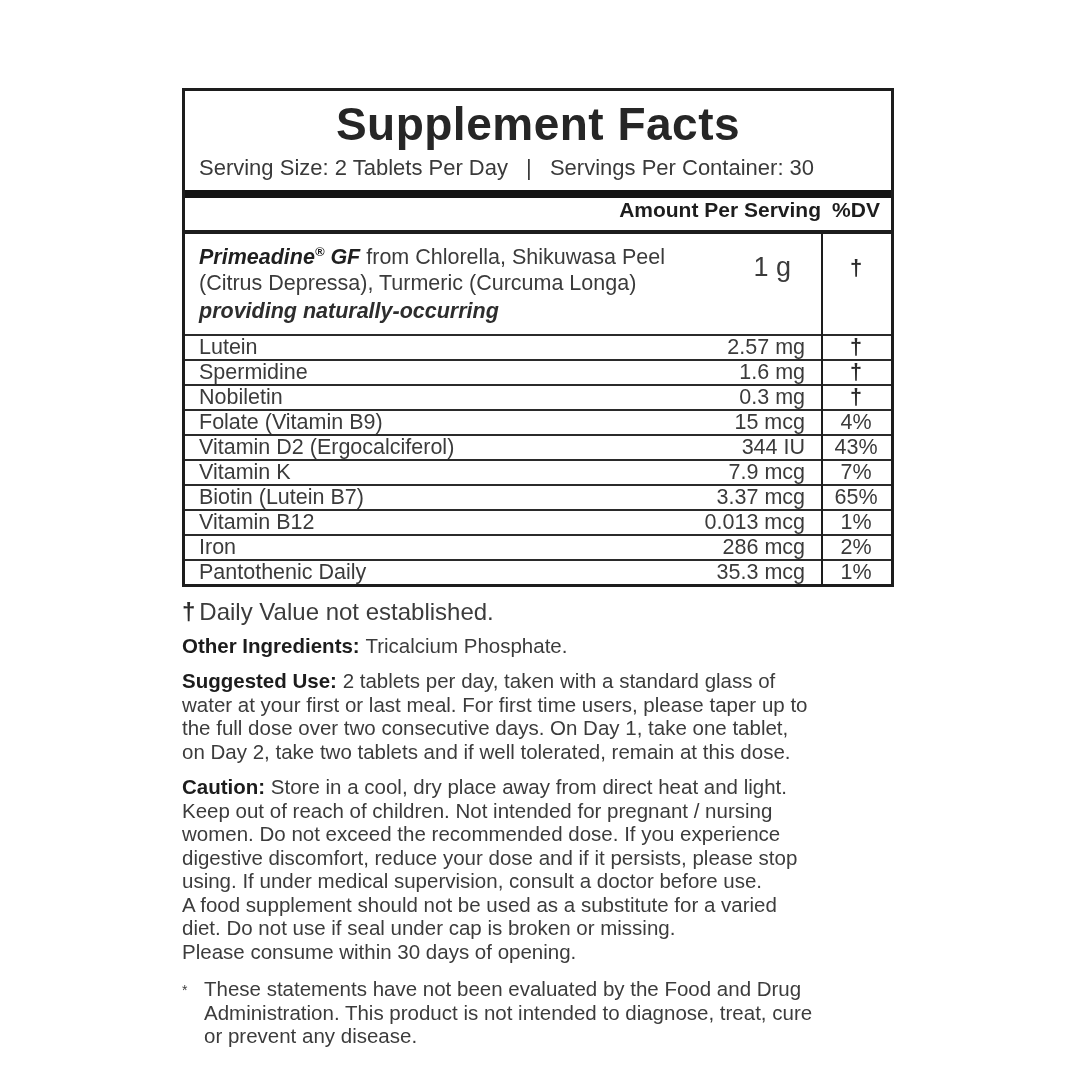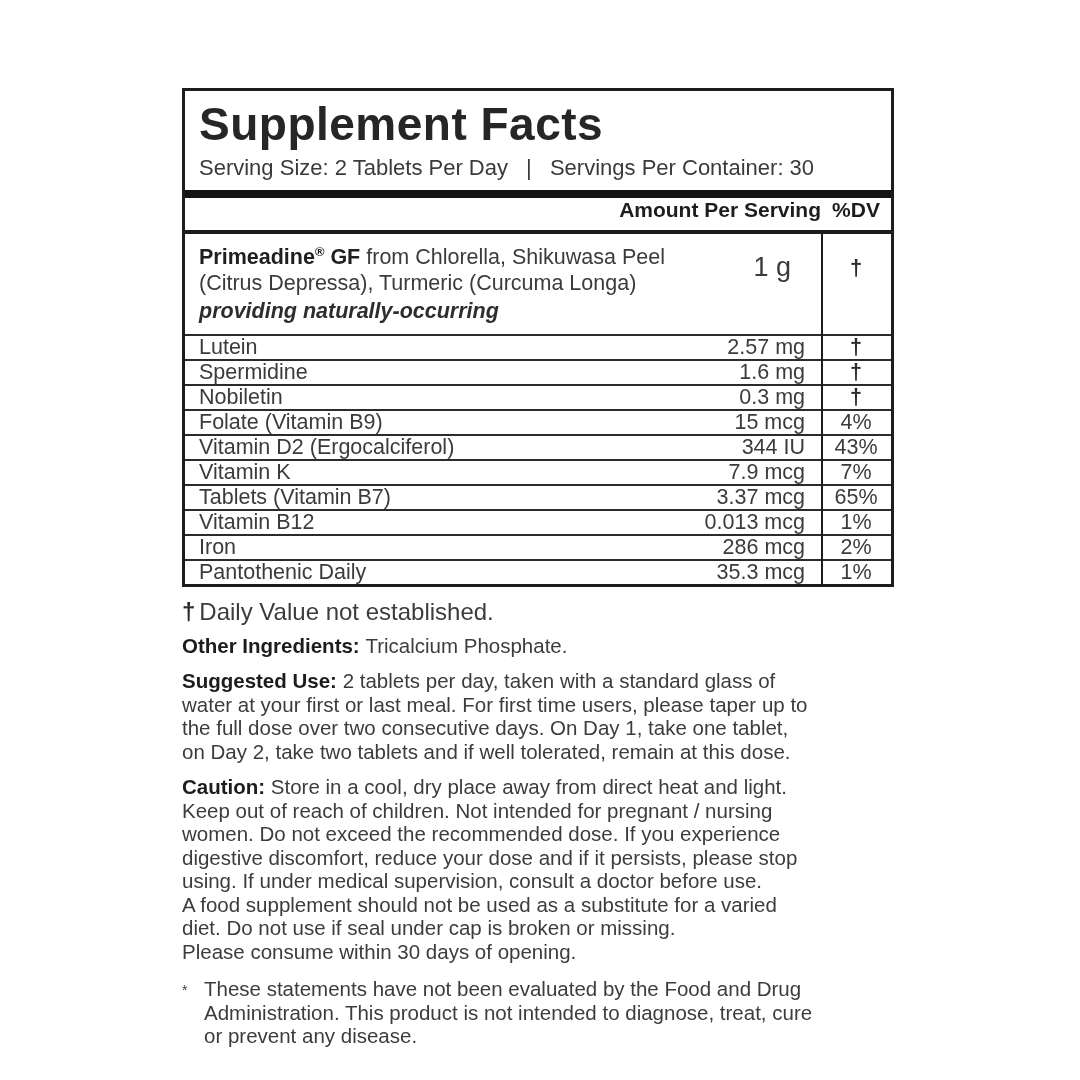--- a/index.html
+++ b/index.html
@@ -6,36 +6,36 @@
   html,body { background:#ffffff; }
   .page {
     position:relative; width:1080px; height:1080px; background:#ffffff;
     font-family:"Liberation Sans","DejaVu Sans",sans-serif; color:#3c3c3c;
     overflow:hidden;
   }
   .label-wrap { position:absolute; left:182px; top:88px; width:712px; }
 
   
   .facts { border:3px solid #1d1d1d; background:#fff; }
-  .title { font-weight:bold; font-size:46px; letter-spacing:0.5px; color:#262626; padding:8px 14px 0 14px; line-height:50px; }
+  .title { font-weight:bold; font-size:46px; letter-spacing:0.5px; color:#262626; padding:8px 14px 0 14px; line-height:50px;text-align:center; }
   .serving-line { font-size:22px; color:#3a3a3a; padding:6px 14px 9px 14px; }
   .serving-divider { margin:0 12px; }
   .thick-bar { height:8px; background:#141414; }
   .header-row { display:flex; justify-content:flex-end; align-items:flex-start; height:32px; }
   .header-amount { font-weight:bold; color:#1d1d1d; font-size:21px; text-align:right; }
   .header-dv { font-weight:bold; color:#1d1d1d; font-size:21px; width:70px; text-align:center; }
   .header-sep { height:4px; background:#1d1d1d; }
 
   .tbody { position:relative; }
   .vline { position:absolute; top:0; bottom:0; right:68px; width:2px; background:#1d1d1d; }
 
   .main-row { padding-top:5px; }
   .main-flex { display:flex; align-items:center; }
   .main-name { flex:1; padding-left:14px; font-size:21.5px; line-height:26px; color:#3b3b3b; }
-  .brand { font-weight:bold; color:#1f1f1f;text-align:right; }
+  .brand { font-weight:bold; font-style:italic; color:#1f1f1f;text-align:right; }
   .brand sup { font-size:60%; }
   .prelines { white-space:pre-line; }
   .main-amount { width:150px; text-align:right; padding-right:30px; font-size:27px; color:#3b3b3b; }
   .main-dv { width:70px; text-align:center; font-size:22px; color:#2b2b2b; font-weight:bold; }
   .subnote { padding:2px 0 10px 14px; font-size:21.5px; font-weight:bold; font-style:italic; color:#2d2d2d; line-height:26px; }
 
   .row { display:flex; align-items:center; height:25px; border-top:2px solid #2b2b2b; font-size:21.5px; color:#3b3b3b; }
   .row-name { flex:1; padding-left:14px; white-space:nowrap; }
   .row-amount { text-align:right; padding-right:16px; white-space:nowrap; }
   .row-dv { width:70px; text-align:center; }
@@ -116,21 +116,21 @@
               <div class="row-name">Vitamin D2 (Ergocalciferol)</div>
               <div class="row-amount">344 IU</div>
               <div class="row-dv">43%</div>
             </div>
             <div class="row">
               <div class="row-name">Vitamin K</div>
               <div class="row-amount">7.9 mcg</div>
               <div class="row-dv">7%</div>
             </div>
             <div class="row">
-              <div class="row-name">Tablets (Vitamin B7)</div>
+              <div class="row-name">Biotin (Lutein B7)</div>
               <div class="row-amount">3.37 mcg</div>
               <div class="row-dv">65%</div>
             </div>
             <div class="row">
               <div class="row-name">Vitamin B12</div>
               <div class="row-amount">0.013 mcg</div>
               <div class="row-dv">1%</div>
             </div>
             <div class="row">
               <div class="row-name">Iron</div>

